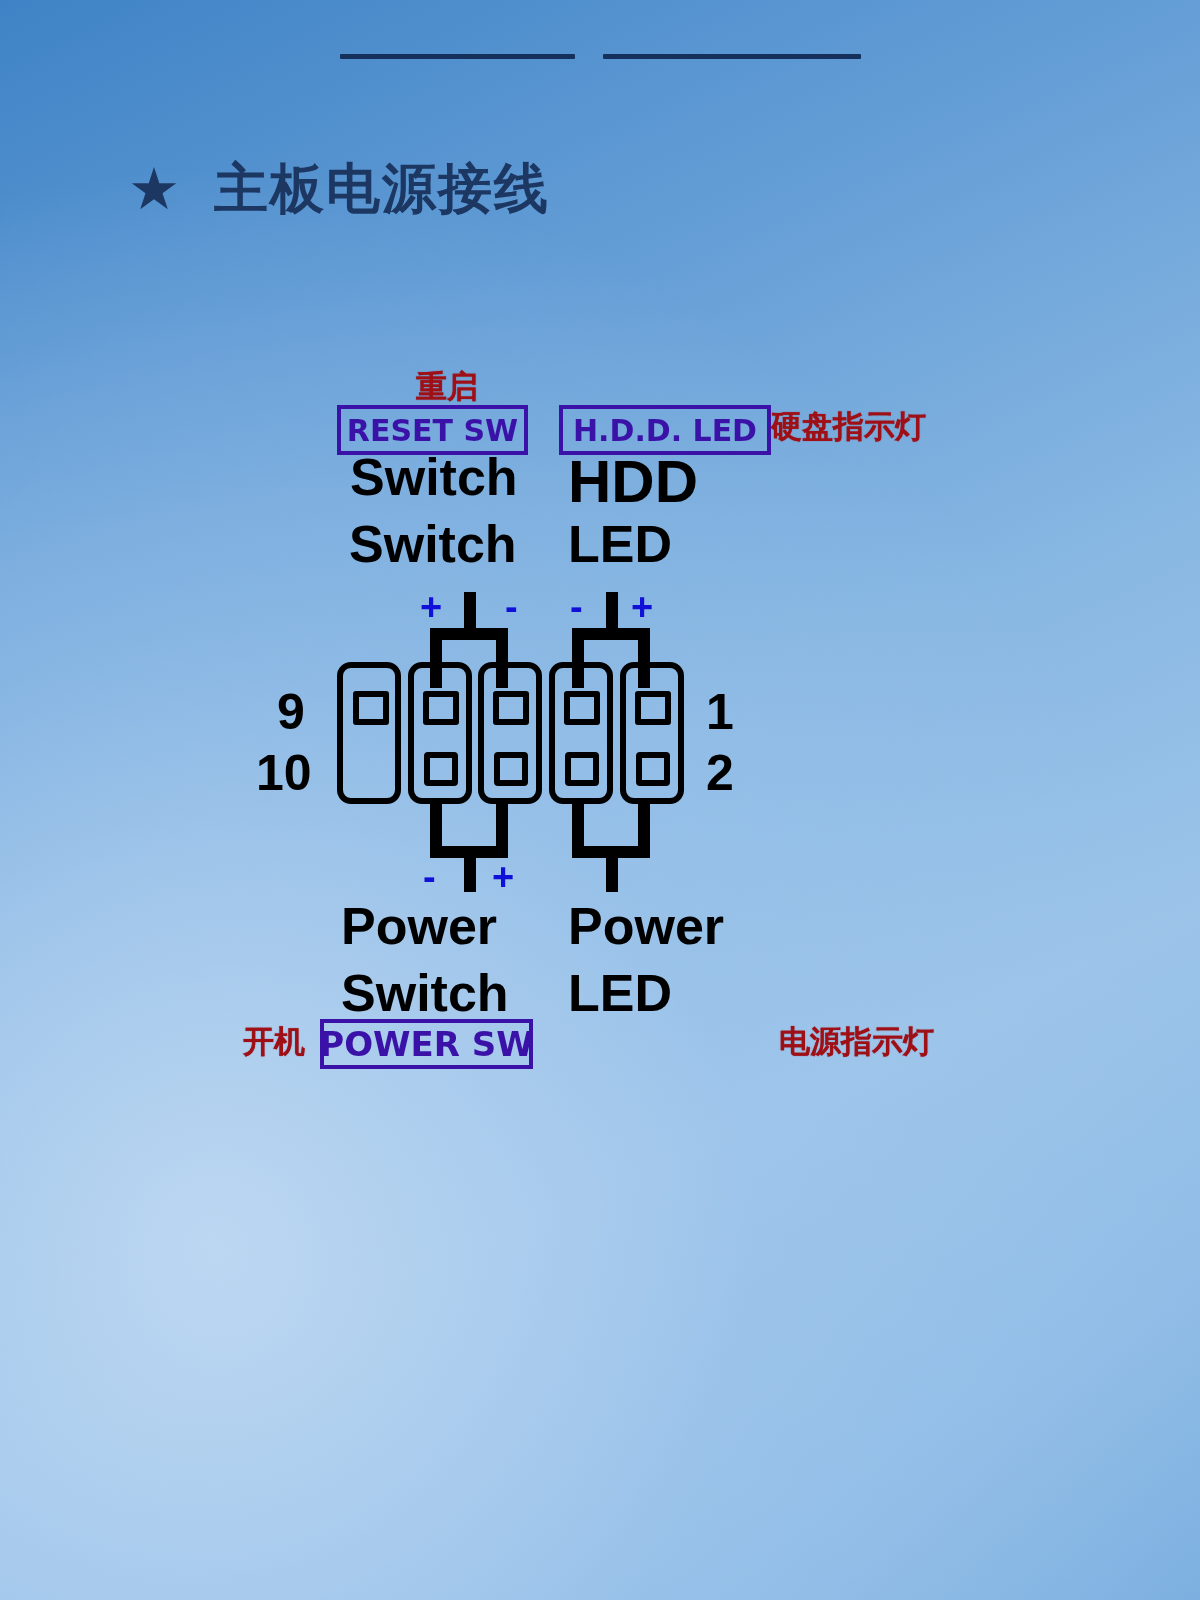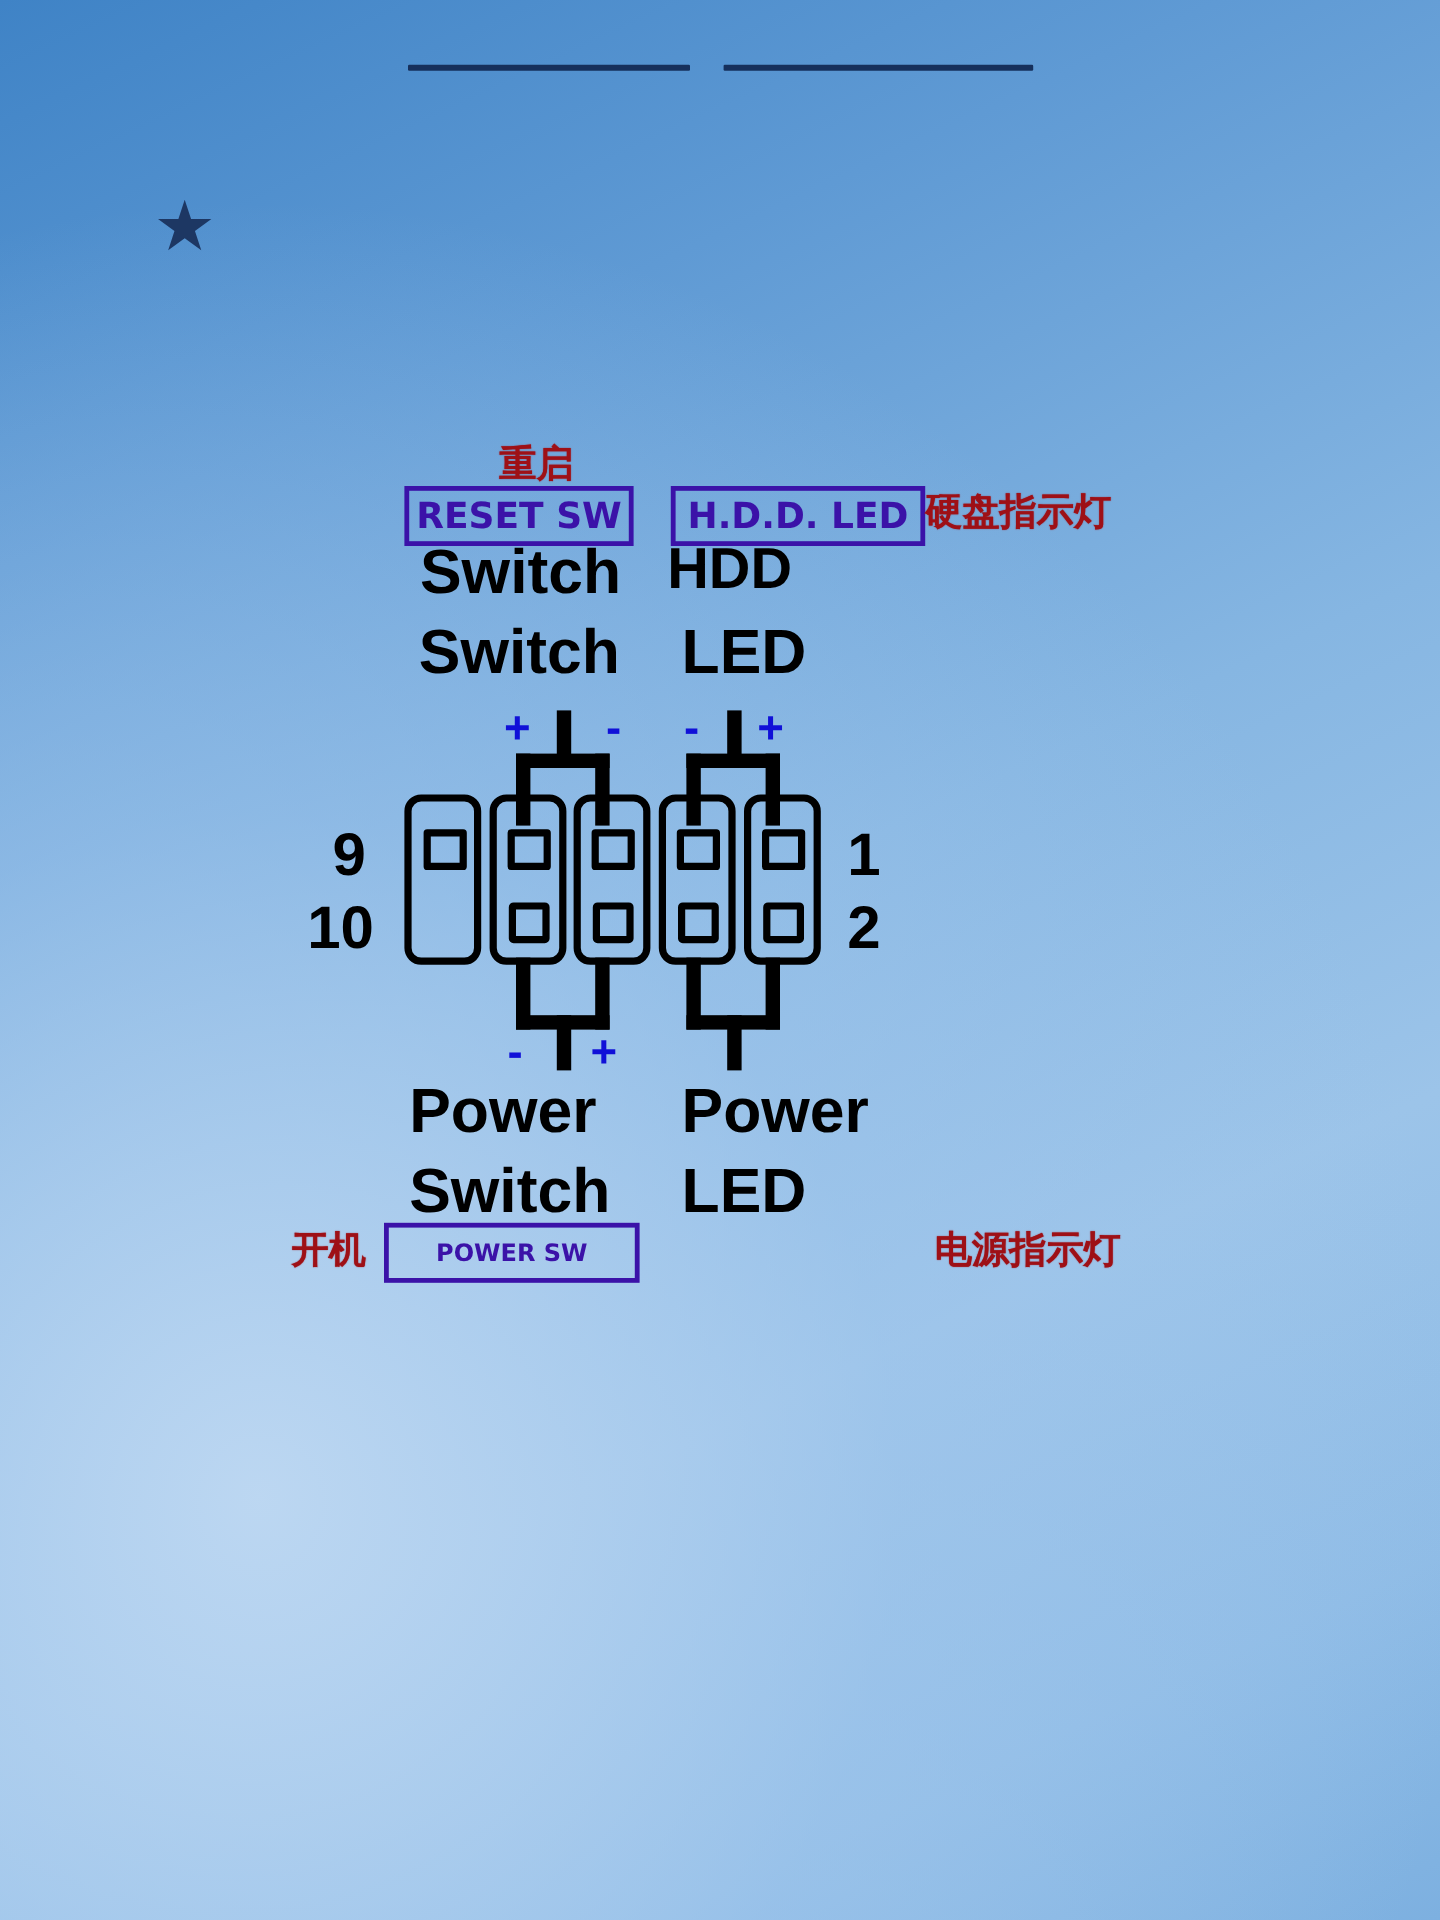--- a/index.html
+++ b/index.html
@@ -102,32 +102,33 @@
 
 <div id="page">
 
   <div id="header">
     <div class="hrule left"></div>
     <div class="hrule right"></div>
   </div>
 
   <div id="section-title">
     <span id="section-star">★</span>
+    <span id="section-title-text">主板电源接线</span>
   </div>
 
   <div id="diagram">
 
     <div class="cnlabel" style="left:416px;top:366px;font-size:31px;">重启</div>
     <div class="kbox" style="left:337px;top:405px;width:183px;height:42px;font-size:30px;">RESET SW</div>
     <div class="blk" style="left:350px;top:450px;font-size:52px;">Switch</div>
     <div class="blk" style="left:349px;top:517px;font-size:52px;">Switch</div>
 
     <div class="kbox" style="left:559px;top:405px;width:204px;height:42px;font-size:30px;">H.D.D. LED</div>
     <div class="cnlabel" style="left:771px;top:406px;font-size:31px;">硬盘指示灯</div>
-    <div class="blk" style="left:556px;top:450px;font-size:48px;">HDD</div>
+    <div class="blk" style="left:568px;top:450px;font-size:60px;">HDD</div>
     <div class="blk" style="left:568px;top:517px;font-size:52px;">LED</div>
 
     <div class="sign" style="left:420px;top:588px;font-size:38px;">+</div>
     <div class="sign" style="left:505px;top:588px;font-size:38px;">-</div>
     <div class="sign" style="left:570px;top:588px;font-size:38px;">-</div>
     <div class="sign" style="left:631px;top:588px;font-size:38px;">+</div>
 
     <div class="wire" style="left:464px;top:592px;width:12px;height:46px;"></div>
     <div class="wire" style="left:430px;top:628px;width:78px;height:12px;"></div>
     <div class="wire" style="left:430px;top:628px;width:12px;height:60px;"></div>
@@ -177,21 +178,21 @@
     <div class="wire" style="left:638px;top:798px;width:12px;height:60px;"></div>
     <div class="wire" style="left:572px;top:846px;width:78px;height:12px;"></div>
     <div class="wire" style="left:606px;top:846px;width:12px;height:46px;"></div>
 
     <div class="sign" style="left:423px;top:858px;font-size:38px;">-</div>
     <div class="sign" style="left:492px;top:858px;font-size:38px;">+</div>
 
     <div class="blk" style="left:341px;top:899px;font-size:52px;">Power</div>
     <div class="blk" style="left:341px;top:966px;font-size:52px;">Switch</div>
     <div class="cnlabel" style="left:243px;top:1021px;font-size:31px;">开机</div>
-    <div class="kbox" style="left:320px;top:1019px;width:205px;height:42px;font-size:20px;">POWER SW</div>
+    <div class="kbox" style="left:320px;top:1019px;width:205px;height:42px;font-size:34px;">POWER SW</div>
 
     <div class="blk" style="left:568px;top:899px;font-size:52px;">Power</div>
     <div class="blk" style="left:568px;top:966px;font-size:52px;">LED</div>
     <div class="cnlabel" style="left:779px;top:1021px;font-size:31px;">电源指示灯</div>
 
   </div>
 
 
 </div>
 

